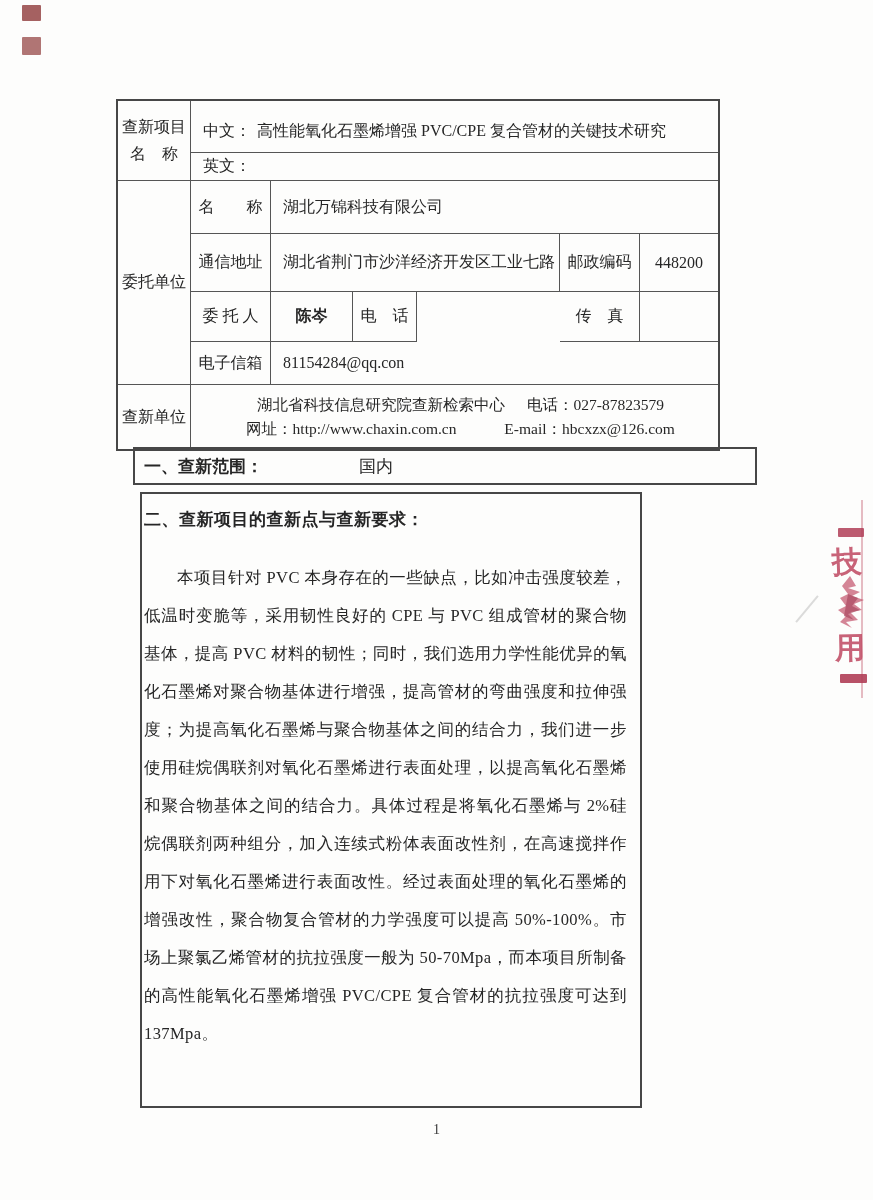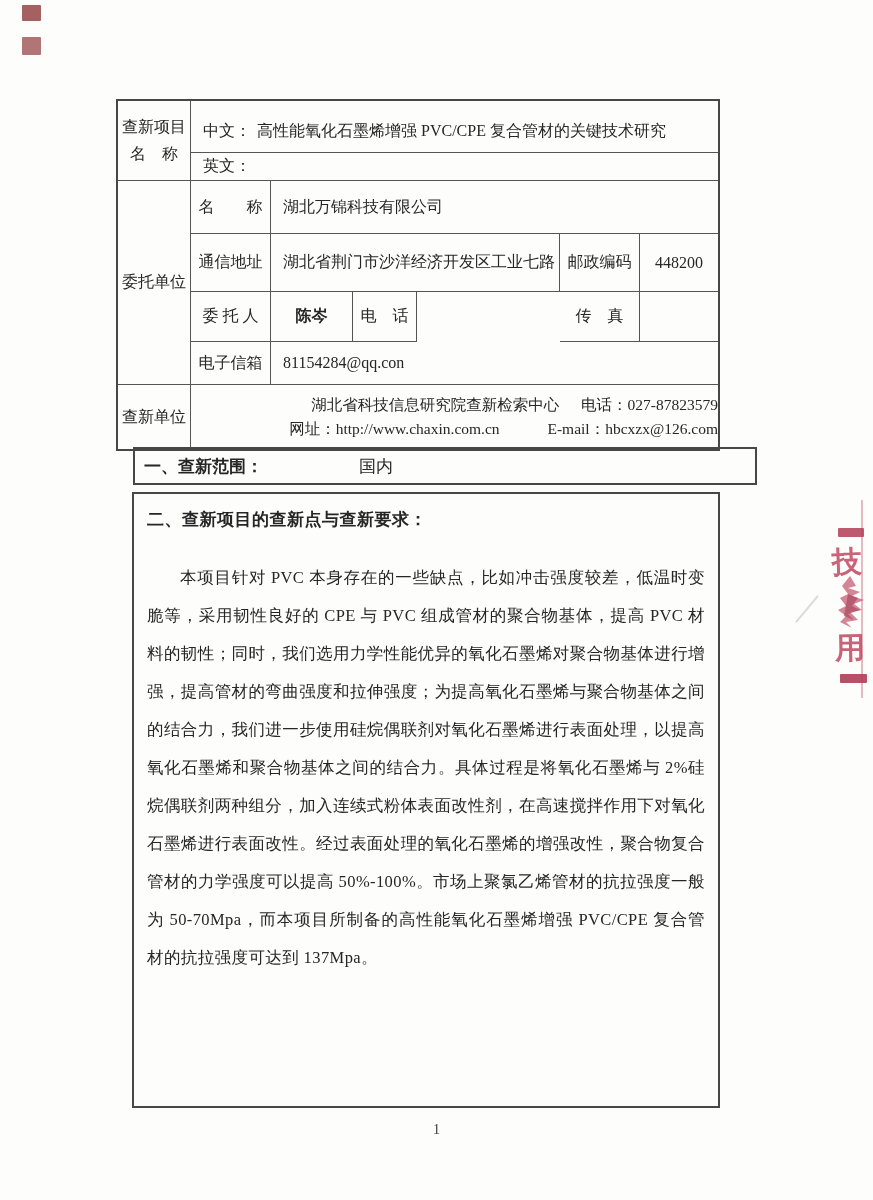--- a/index.html
+++ b/index.html
@@ -30,40 +30,40 @@
   }
   .c { border-right:1.5px solid #555; border-bottom:1.5px solid #555;
        display:flex; align-items:center; }
   .c.center { justify-content:center; text-align:center; }
   .c.padl { padding-left:12px; }
   .c.nr { border-right:none; }
   .c.nb { border-bottom:none; }
   .c.col-v { flex-direction:column; justify-content:center; align-items:center; }
   .line2 { margin-top:6px; }
 
-  .agency-cell { flex-direction:column; align-items:flex-end; justify-content:center;
+  .agency-cell { flex-direction:column; align-items:center; justify-content:center;
                  padding-left:12px; font-size:15.5px; line-height:24px; }
   .gap-sm { display:inline-block; width:18px; }
   .gap-lg { display:inline-block; width:44px; }
   .lblgap { display:inline-block; width:6px; }
 
   
   .box2 {
     position:absolute; left:133px; top:447px; width:624px; height:38px;
     border:2px solid #474747;
     display:flex; align-items:center; padding-left:9px;
     font-size:17px;
   }
   .box2 .val { margin-left:96px; font-size:17px; }
   .bold { font-weight:bold; }
 
   .box3 {
-    position:absolute; left:132px; top:492px; width:588px; height:616px;
+    position:absolute; left:140px; top:492px; width:502px; height:616px;
     border:2px solid #474747;
-    padding:11px 13px 0 13px;
+    padding:11px 13px 0 2px;
   }
   .box3 h2 { font-size:17px; font-weight:bold; line-height:30px; letter-spacing:.5px; }
   .box3 p {
     margin-top:24px;
     font-size:16.5px; line-height:38px;
     text-align:justify; text-indent:2em;
     letter-spacing:.4px;
   }
 
   

